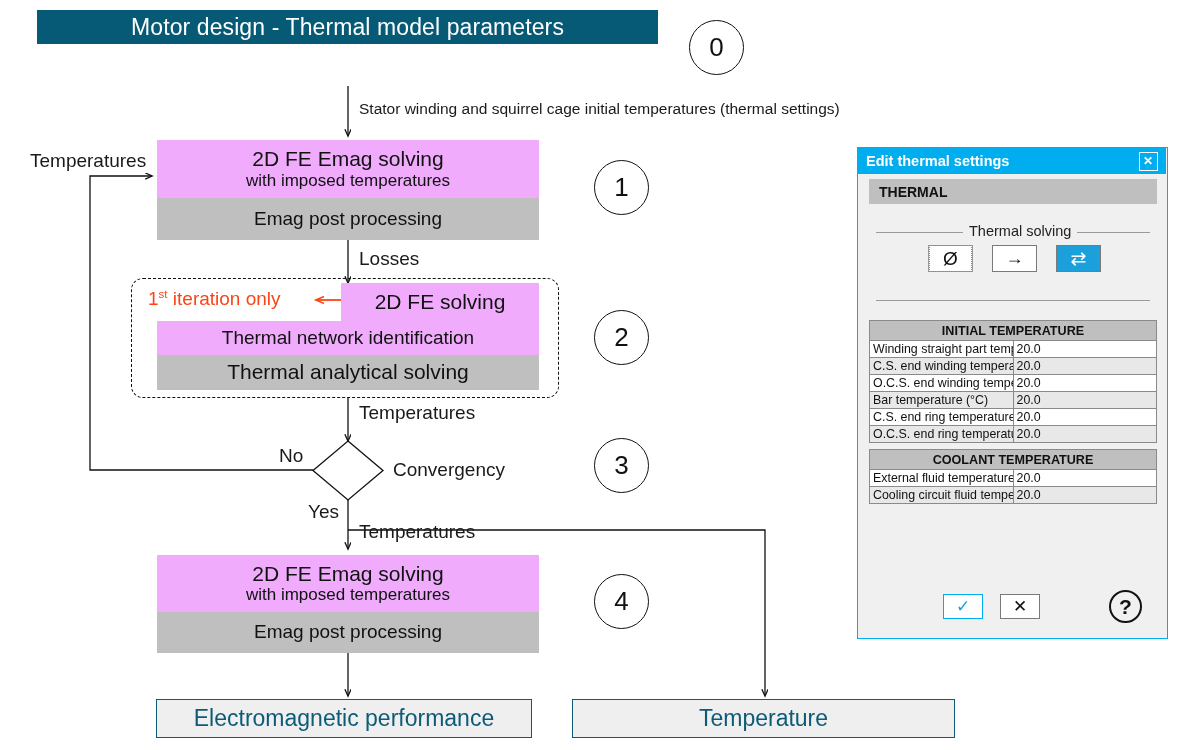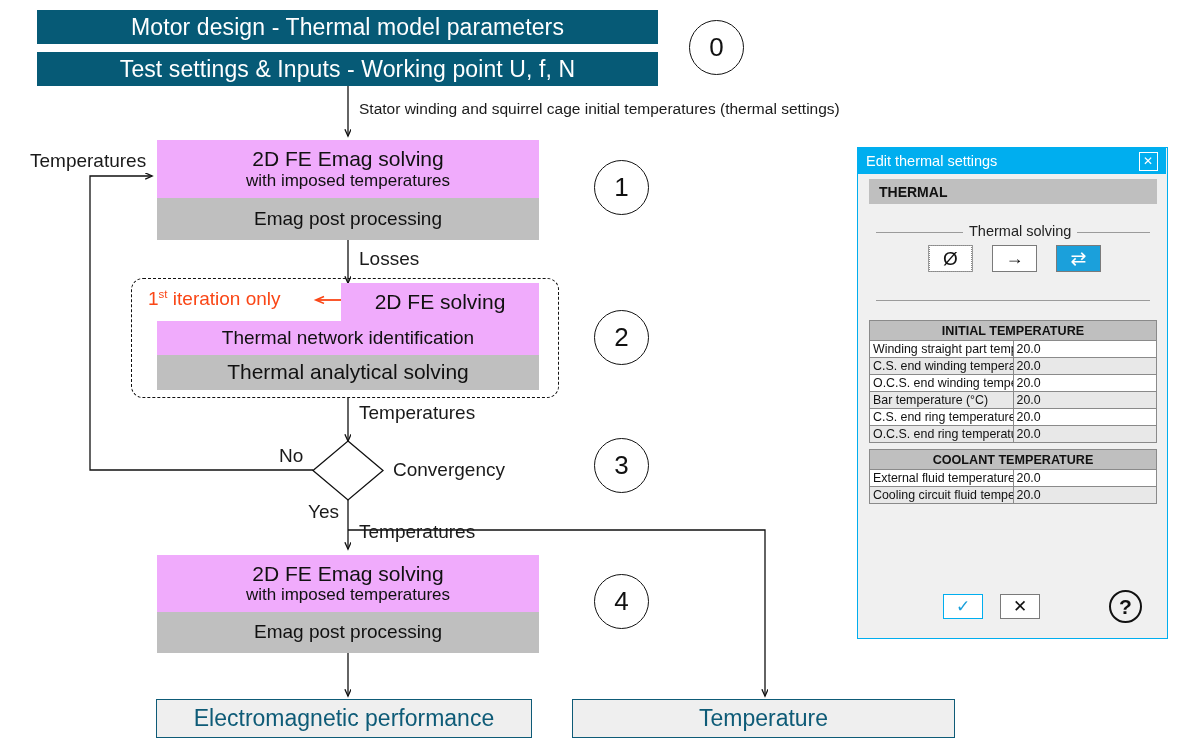--- a/index.html
+++ b/index.html
@@ -47,21 +47,21 @@
     background:#EFEFEF;border:1.6px solid #0E5B77;color:#0E5B77;
     display:flex;align-items:center;justify-content:center;
     font-size:23px;
   }
 
   
   .dlg{
     background:#F0F0F0;border:1.7px solid #00AEEF;
   }
   .dlg-title{
-    background:#00AEEF;color:#ffffff;font-size:14.5px;font-weight:normal;
+    background:#00AEEF;color:#ffffff;font-size:14.5px;font-weight:bold;
     display:flex;align-items:center;padding:0 8px;
   }
   .dlg-close{
     width:17px;height:17px;border:1.6px solid #ffffff;
     display:flex;align-items:center;justify-content:center;
     color:#fff;font-size:12px;line-height:1;margin-left:auto;
   }
   .sec-head{
     background:#BFBFBF;color:#111;font-size:14px;font-weight:bold;
     display:flex;align-items:center;padding-left:10px;
@@ -127,23 +127,20 @@
     <path d="M348,530 L765,530 L765,696" stroke="#111" stroke-width="1.3" fill="none" marker-end="url(#ah)"></path>
 
     <path d="M348,441 L383,470.5 L348,500 L313,470.5 Z" fill="#ffffff" stroke="#111" stroke-width="1.3"></path>
 
     <path d="M341,300 L316,300" stroke="#FA4616" stroke-width="1.8" fill="none" marker-end="url(#ah-o)"></path>
   </svg>
 
   <div class="abs hdrbar" style="left:37px;top:10px;width:621px;height:34px;">
     <span>Motor design - Thermal model parameters</span>
   </div>
-  <div class="abs hdrbar" style="left:37px;top:52px;width:621px;height:34px;">
-    <span>Test settings &amp; Inputs - Working point U, f, N</span>
-  </div>
 
   <div class="abs step-circle" style="left:689px;top:20px;">
     <span>0</span>
   </div>
 
   <div class="abs lbl" style="left:359px;top:100px;">
     <span>Stator winding and squirrel cage initial temperatures (thermal settings)</span>
   </div>
 
   <div class="abs" style="left:157px;top:140px;width:382px;height:100px;">

